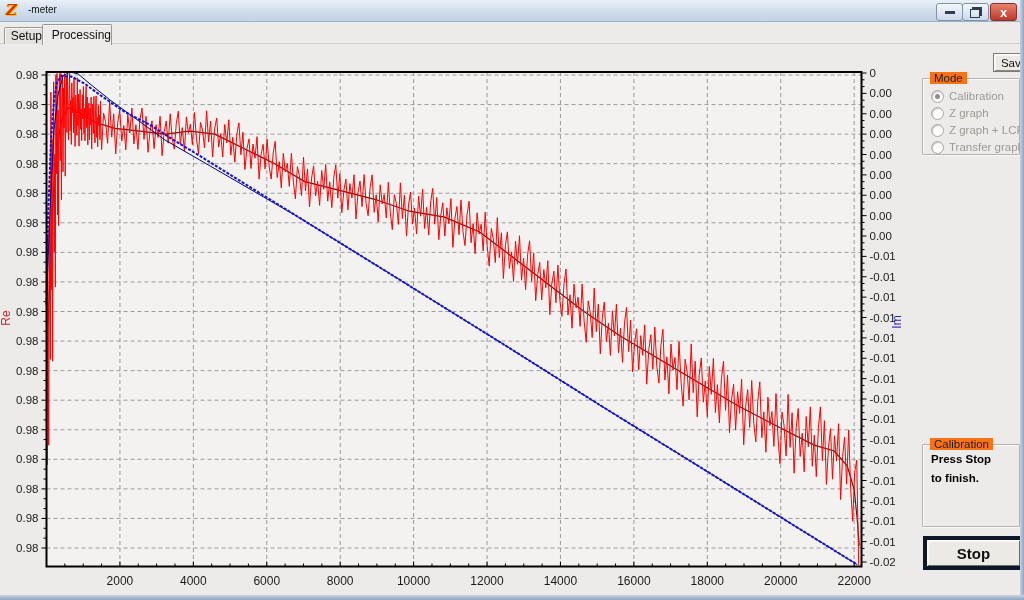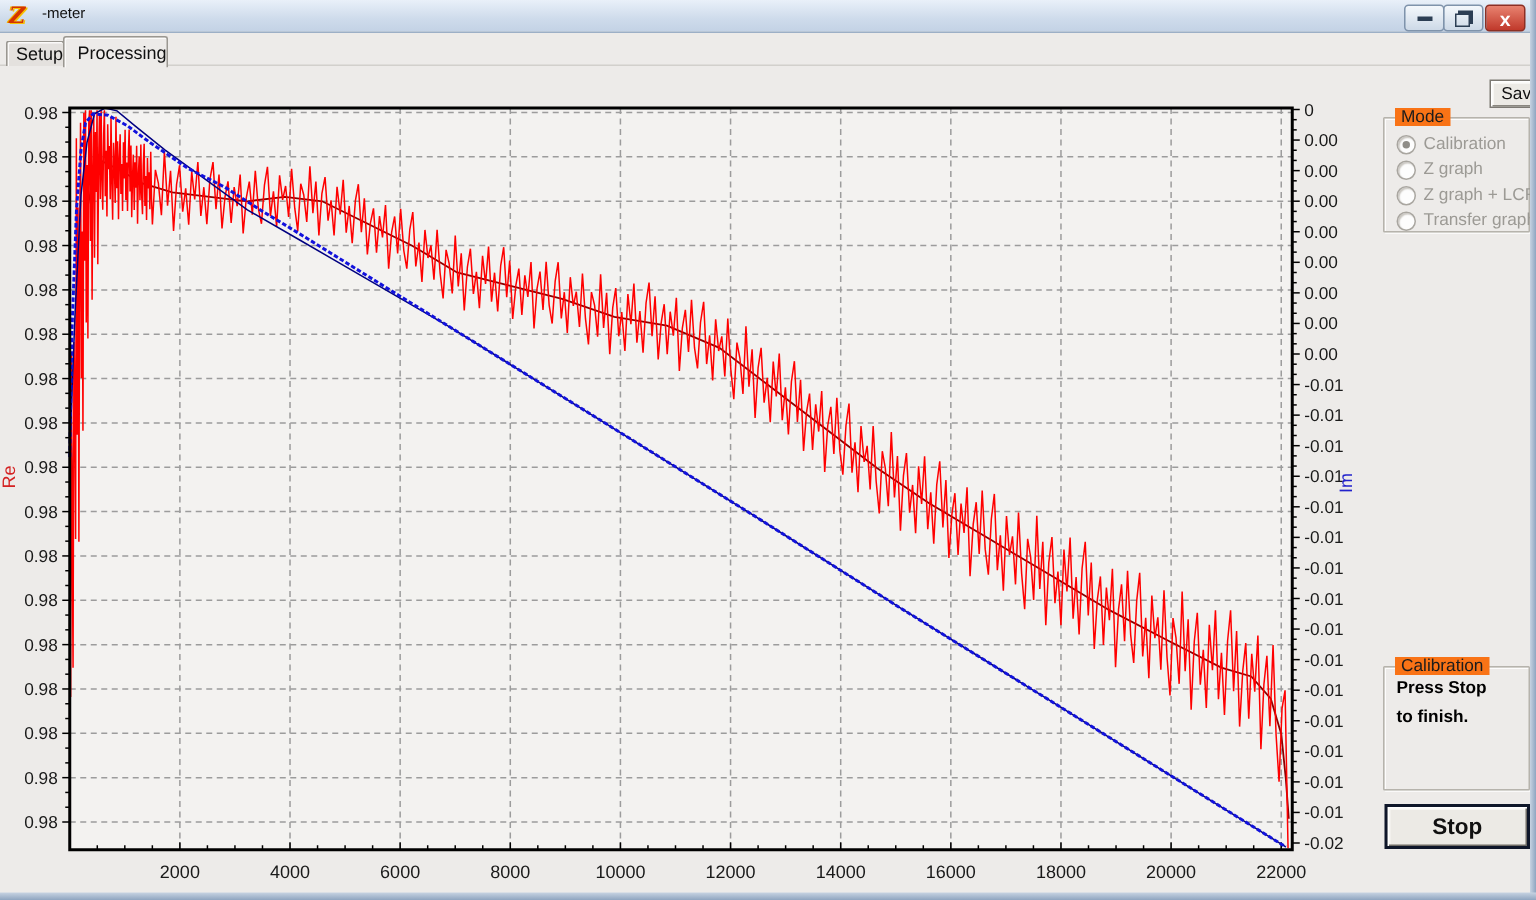--- a/index.html
+++ b/index.html
@@ -33,21 +33,21 @@
     border-top-left-radius:2px;border-top-right-radius:2px;
     box-shadow:inset 1px 1px 0 #fbfaf9}
   .tab.active{left:42px;top:24px;width:68px;height:20px;line-height:20px;z-index:5}
   .tab.inactive{left:4px;top:27px;width:37px;height:16px;line-height:16px;background:#e4e1de;z-index:4}
   
   .btn3d{position:absolute;background:#eceae5;border:1px solid #7d7a74;
     box-shadow:inset 1px 1px 0 #ffffff,inset -1px -1px 0 #8a8780,inset 2px 2px 0 #f7f6f3;
     font-size:11.5px;color:#111;display:flex;align-items:center;justify-content:center;cursor:default}
   .save-btn{left:993px;top:53px;width:40px;height:17px;z-index:45}
   .stop-btn{left:923px;top:536px;width:93px;height:26px;font:bold 15px "Liberation Sans",sans-serif;
-    border:2px solid #0f172a;box-shadow:inset 1px 1px 0 #ffffff,inset -1px -1px 0 #6e6b65,inset 2px 2px 0 #f7f6f3}
+    border:4px solid #0f172a;box-shadow:inset 1px 1px 0 #ffffff,inset -1px -1px 0 #6e6b65,inset 2px 2px 0 #f7f6f3}
   
   .group{position:absolute;border:1px solid #b6b3ac;border-radius:1px;
     box-shadow:inset 1px 1px 0 rgba(255,255,255,.85),1px 1px 0 rgba(255,255,255,.7)}
   .group .legend{position:absolute;top:-7px;left:7px;background:#f97316;
     padding:0 4px;font-size:11.5px;color:#1c1c1c}
   .mode-group{left:922px;top:78px;width:96px;height:75px}
   .calib-group{left:922px;top:444px;width:96px;height:81px}
   .radio-row{position:absolute;left:8px;height:14px;display:flex;align-items:center}
   .radio{width:11px;height:11px;border-radius:50%;border:1px solid #a9a6a0;
     background:#fdfdfd;box-shadow:inset 1px 1px 1px #c9c6c0;margin-right:5px;position:relative;flex:none}

